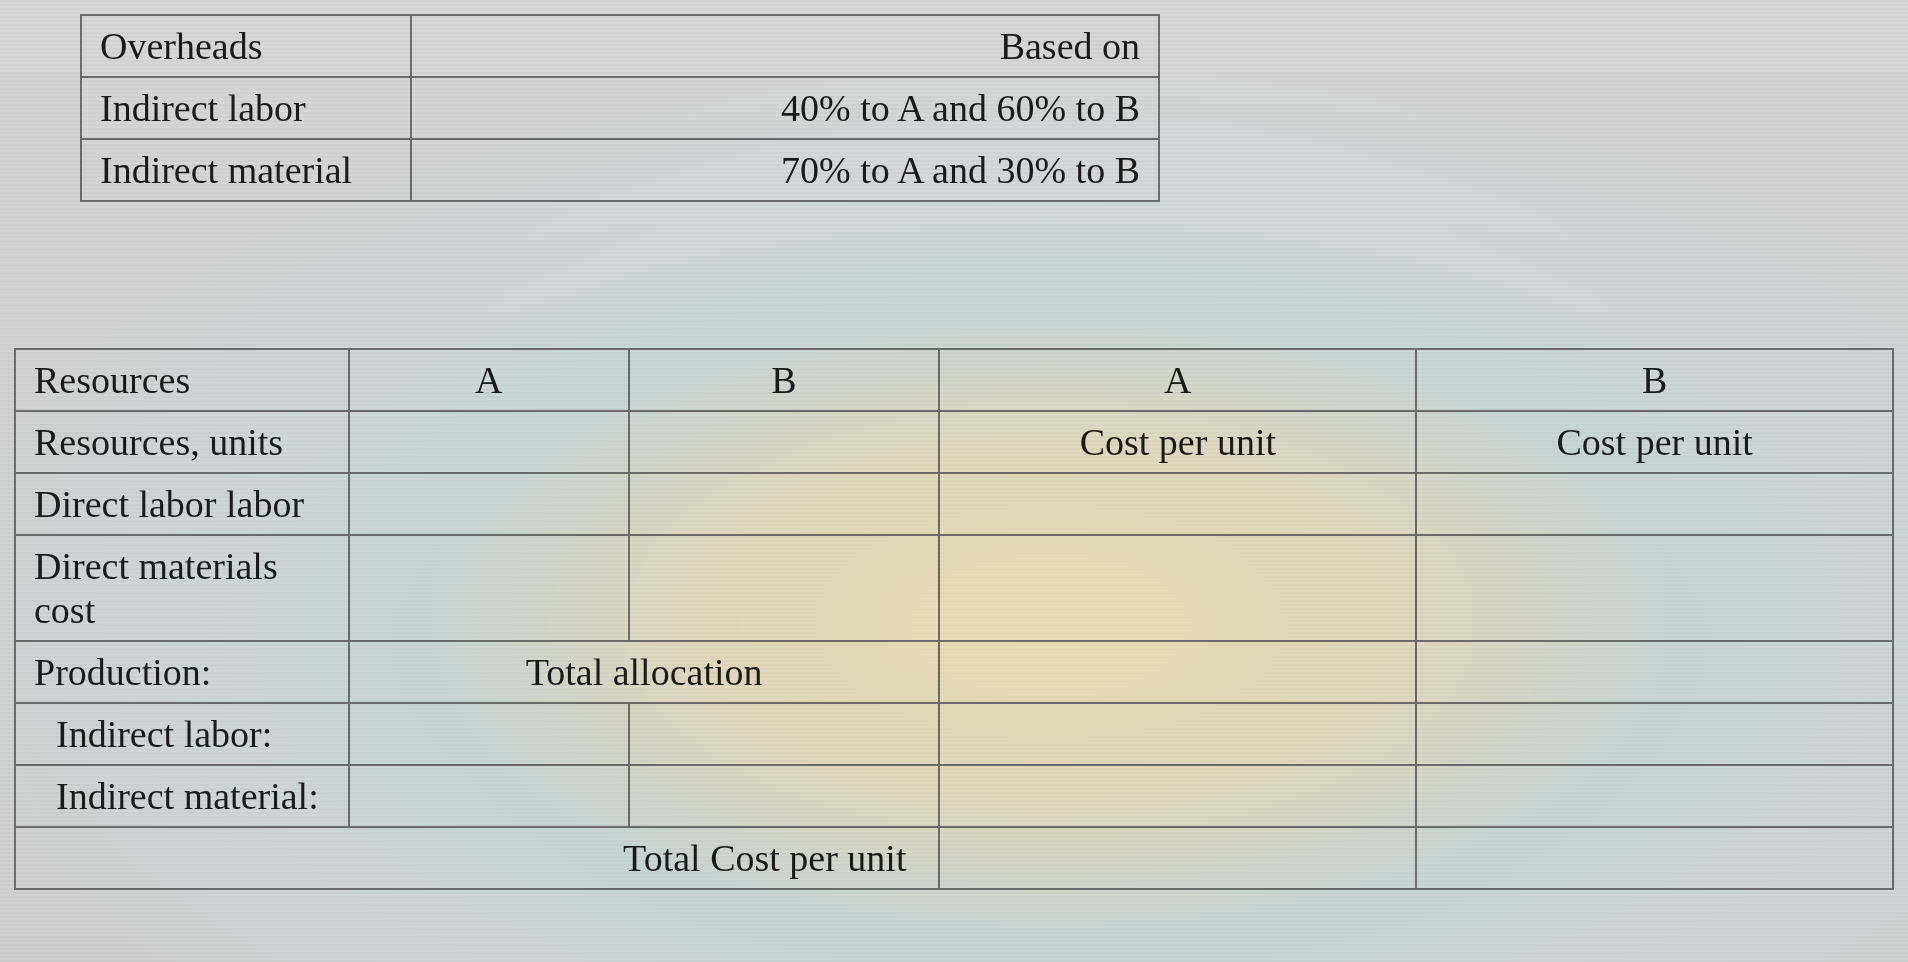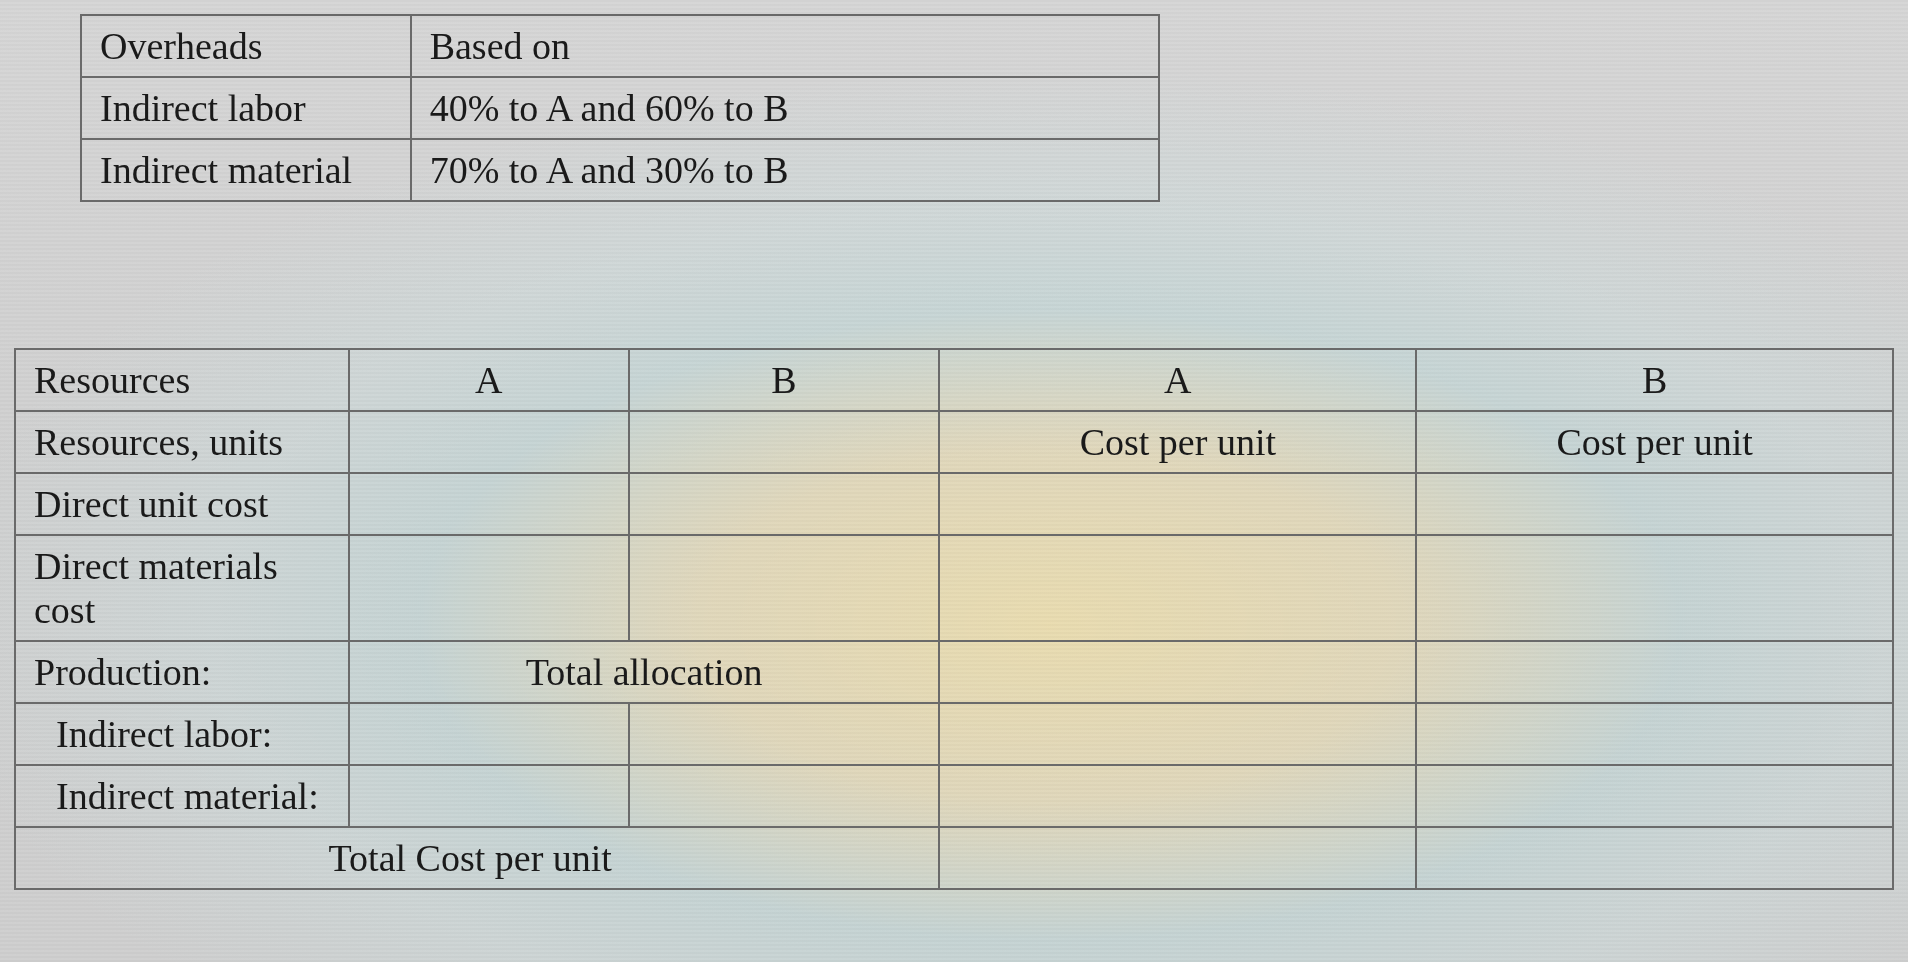--- a/index.html
+++ b/index.html
@@ -43,37 +43,37 @@
     box-sizing: border-box;
   }
 
   .t1 {
     position: absolute;
     left: 80px;
     top: 14px;
     width: 1080px;
   }
   .t1 .c-left { width: 330px; text-align: left; }
-  .t1 .c-right { width: 750px; text-align: left; }
+  .t1 .c-right { width: 750px; text-align: right; }
 
   .t2 {
     position: absolute;
     left: 14px;
     top: 348px;
     width: 1880px;
   }
   .t2 .c-res { width: 322px; text-align: left; }
   .t2 .c-a1  { width: 270px; text-align: center; }
   .t2 .c-b1  { width: 300px; text-align: center; }
   .t2 .c-a2  { width: 460px; text-align: center; }
   .t2 .c-b2  { width: 460px; text-align: center; }
   .t2 .indent1 { padding-left: 40px; font-family: Liberation Serif, serif; }
 
   .t2 .span-ab1 { text-align: center; }
-  .t2 .span-total-label { text-align: center; padding-right: 32px; }
+  .t2 .span-total-label { text-align: right; padding-right: 32px; }
 </style>
 </head>
 <body>
 
 <table class="t1">
   <tbody>
       <tr>
     <td class="c-left">Overheads</td>
     <td class="c-right">Based on</td>
   </tr>
@@ -98,21 +98,21 @@
     <td class="c-b2">B</td>
   </tr>
   <tr>
     <td class="c-res">Resources, units</td>
     <td class="c-a1"></td>
     <td class="c-b1"></td>
     <td class="c-a2">Cost per unit</td>
     <td class="c-b2">Cost per unit</td>
   </tr>
   <tr>
-    <td class="c-res">Direct unit cost</td>
+    <td class="c-res">Direct labor labor</td>
     <td class="c-a1"></td>
     <td class="c-b1"></td>
     <td class="c-a2"></td>
     <td class="c-b2"></td>
   </tr>
   <tr>
     <td class="c-res">Direct materials cost</td>
     <td class="c-a1"></td>
     <td class="c-b1"></td>
     <td class="c-a2"></td>

